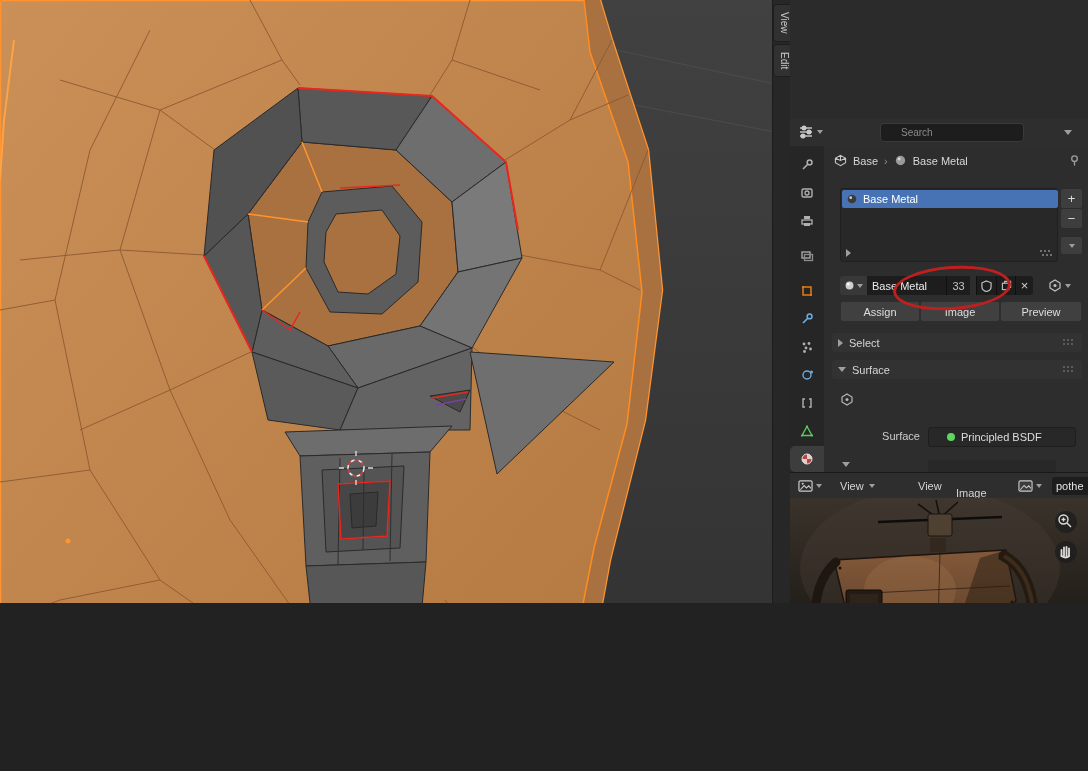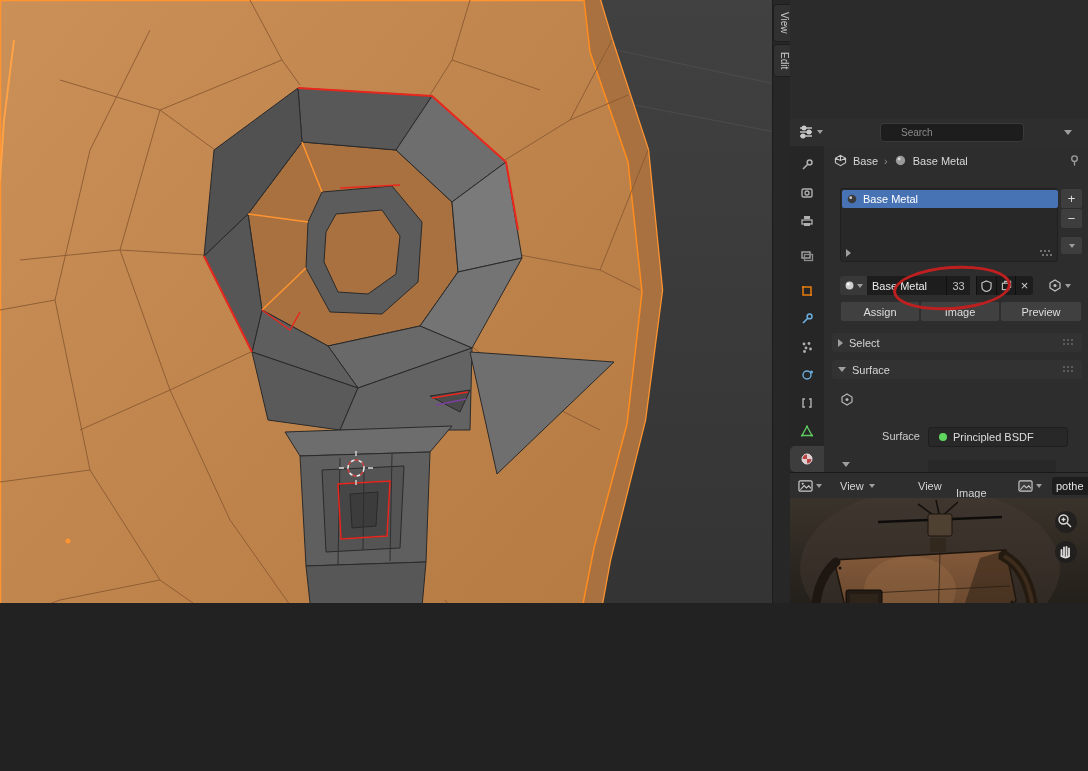--- a/index.html
+++ b/index.html
@@ -418,21 +418,21 @@
       </div>
 
       <svg class="abs" style="left:16px;top:247px;" width="14" height="13" viewBox="0 0 14 13">
         <path d="M7,1 L12,4 V9 L7,12 L2,9 V4 Z" fill="none" stroke="#b6b6b6" stroke-width="1.2"></path>
         <circle cx="7" cy="6.5" r="1.5" fill="#b6b6b6"></circle>
       </svg>
 
       <div class="abs" style="left:16px;top:281px;width:80px;height:18px;display:flex;align-items:center;justify-content:flex-end;color:#cdcdcd;">
         <span>Surface</span>
       </div>
-      <div class="btn" style="left:104px;top:281px;width:128px;height:18px;background:#282828;border-color:#1e1e1e;justify-content:flex-start;padding-left:10px;gap:6px;">
+      <div class="btn" style="left:104px;top:281px;width:128px;height:18px;background:#282828;border-color:#1e1e1e;justify-content:flex-start;padding-left:18px;gap:6px;">
         <span style="width:8px;height:8px;border-radius:50%;background:#5fd75f;display:inline-block;"></span>
         <span>Principled BSDF</span>
       </div>
 
       <span class="abs tri-d" style="left:18px;top:316px;"></span>
       <div class="abs" style="left:104px;top:314px;width:128px;height:18px;background:#282828;border-radius:3px;"></div>
     </div>
   </div>
 
   <div id="imged" class="abs">

